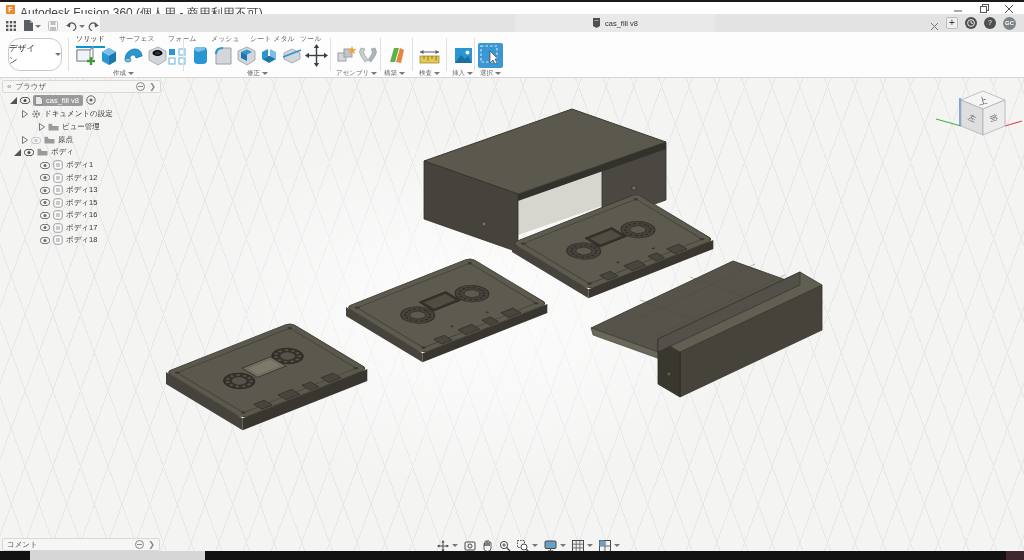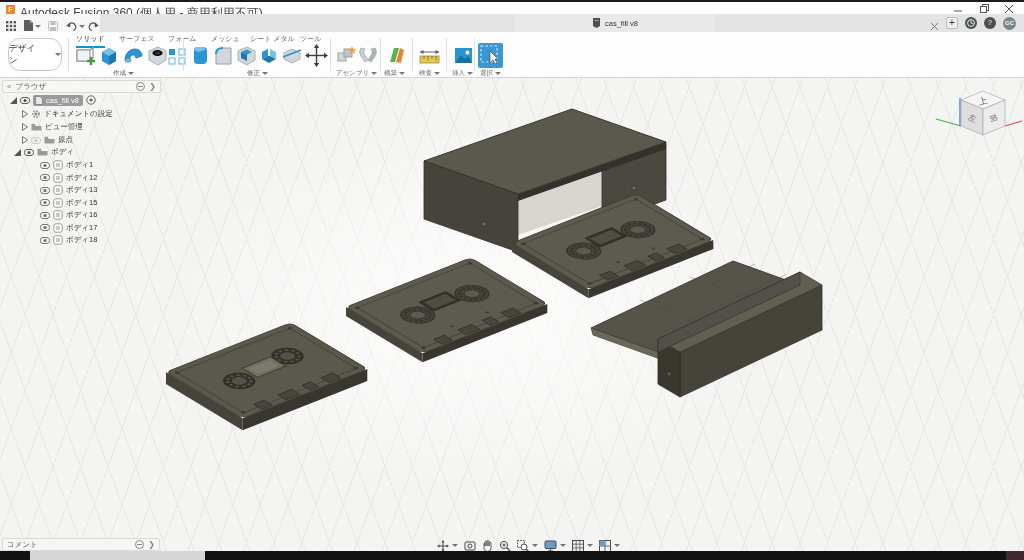--- a/index.html
+++ b/index.html
@@ -485,21 +485,21 @@
     <svg width="6" height="8">
         <polygon points="0.5,0.5 5.5,4 0.5,7.5" fill="none" stroke="#777"></polygon>
       </svg>
     <svg width="10" height="10">
         <circle cx="5" cy="5" r="3" fill="none" stroke="#8a8a8a" stroke-width="1.6" stroke-dasharray="1.6 1.2"></circle>
         <circle cx="5" cy="5" r="1.4" fill="#8a8a8a"></circle>
       </svg>
     <span class="tlabel">ドキュメントの設定</span>
   </div>
 
-  <div class="trow" style="left:22px; top:43px;">
+  <div class="trow" style="left:39px; top:43px;">
     <svg width="6" height="8">
         <polygon points="0.5,0.5 5.5,4 0.5,7.5" fill="none" stroke="#777"></polygon>
       </svg>
     <svg width="11" height="8">
         <path d="M0.5,2 L4,2 L5,3 L10.5,3 L10.5,7.5 L0.5,7.5 Z" fill="#9b9b9b"></path>
         <rect x="0.5" y="0.8" width="3.5" height="1.4" fill="#9b9b9b"></rect>
       </svg>
     <span class="tlabel">ビュー管理</span>
   </div>
 

